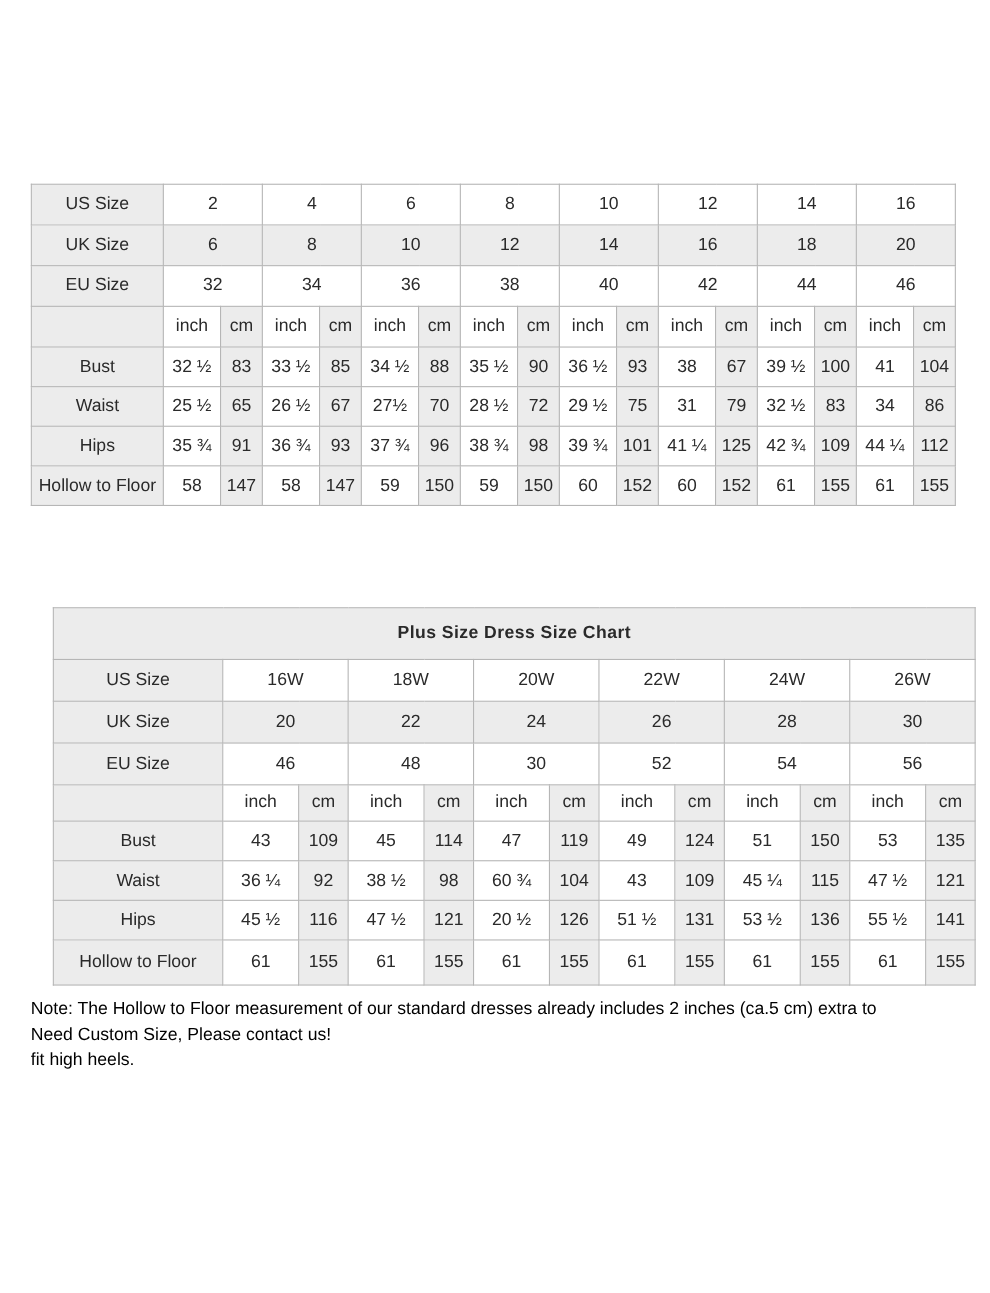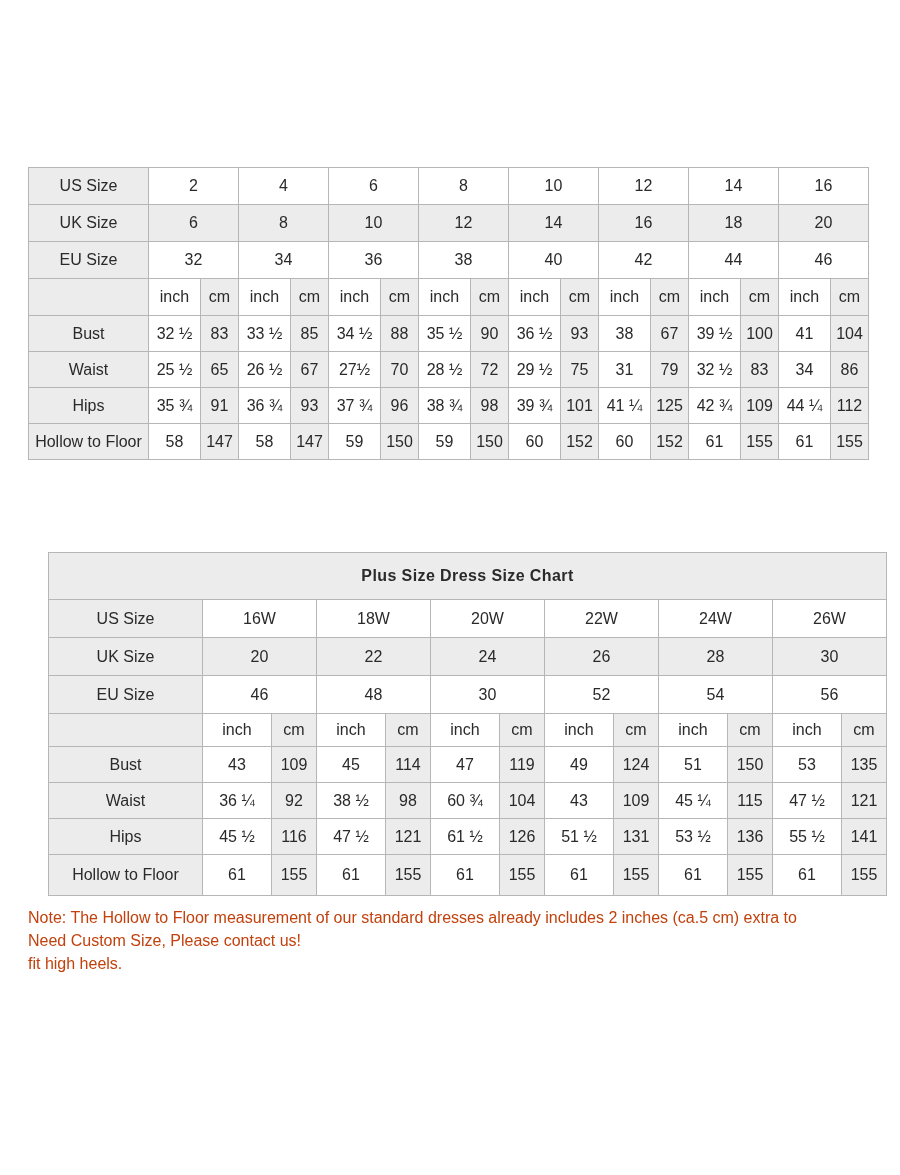--- a/index.html
+++ b/index.html
@@ -42,21 +42,21 @@
   .tbl-0 .row-unit    { height: 37px; }
   .tbl-0 .row-measure { height: 36px; }
   .tbl-1 .row-title   { height: 47px; }
   .tbl-1 .row-size    { height: 38px; }
   .tbl-1 .row-unit    { height: 33px; }
   .tbl-1 .row-measure { height: 36px; }
   .tbl-1 tr.row-measure:last-child { height: 41px; }
 
   .notes {
     position: absolute; left: 28px; top: 906px;
-    font-size: 16px; line-height: 23px; color: #c2410c;
+    font-size: 16px; line-height: 23px; color: #000000;
   }
 </style>
 </head>
 <body>
 
 <div id="tableArea0" class="table-area tbl-0">
     <table class="size-table">
       <colgroup>
         <col class="col-label">
         <col class="col-inch">
@@ -301,21 +301,21 @@
           <td class="measure-cell fill">115</td>
           <td class="measure-cell">47 ½</td>
           <td class="measure-cell fill">121</td>
         </tr>
         <tr class="row-measure">
           <td class="label-cell fill">Hips</td>
           <td class="measure-cell">45 ½</td>
           <td class="measure-cell fill">116</td>
           <td class="measure-cell">47 ½</td>
           <td class="measure-cell fill">121</td>
-          <td class="measure-cell">61 ½</td>
+          <td class="measure-cell">20 ½</td>
           <td class="measure-cell fill">126</td>
           <td class="measure-cell">51 ½</td>
           <td class="measure-cell fill">131</td>
           <td class="measure-cell">53 ½</td>
           <td class="measure-cell fill">136</td>
           <td class="measure-cell">55 ½</td>
           <td class="measure-cell fill">141</td>
         </tr>
         <tr class="row-measure">
           <td class="label-cell fill">Hollow to Floor</td>

